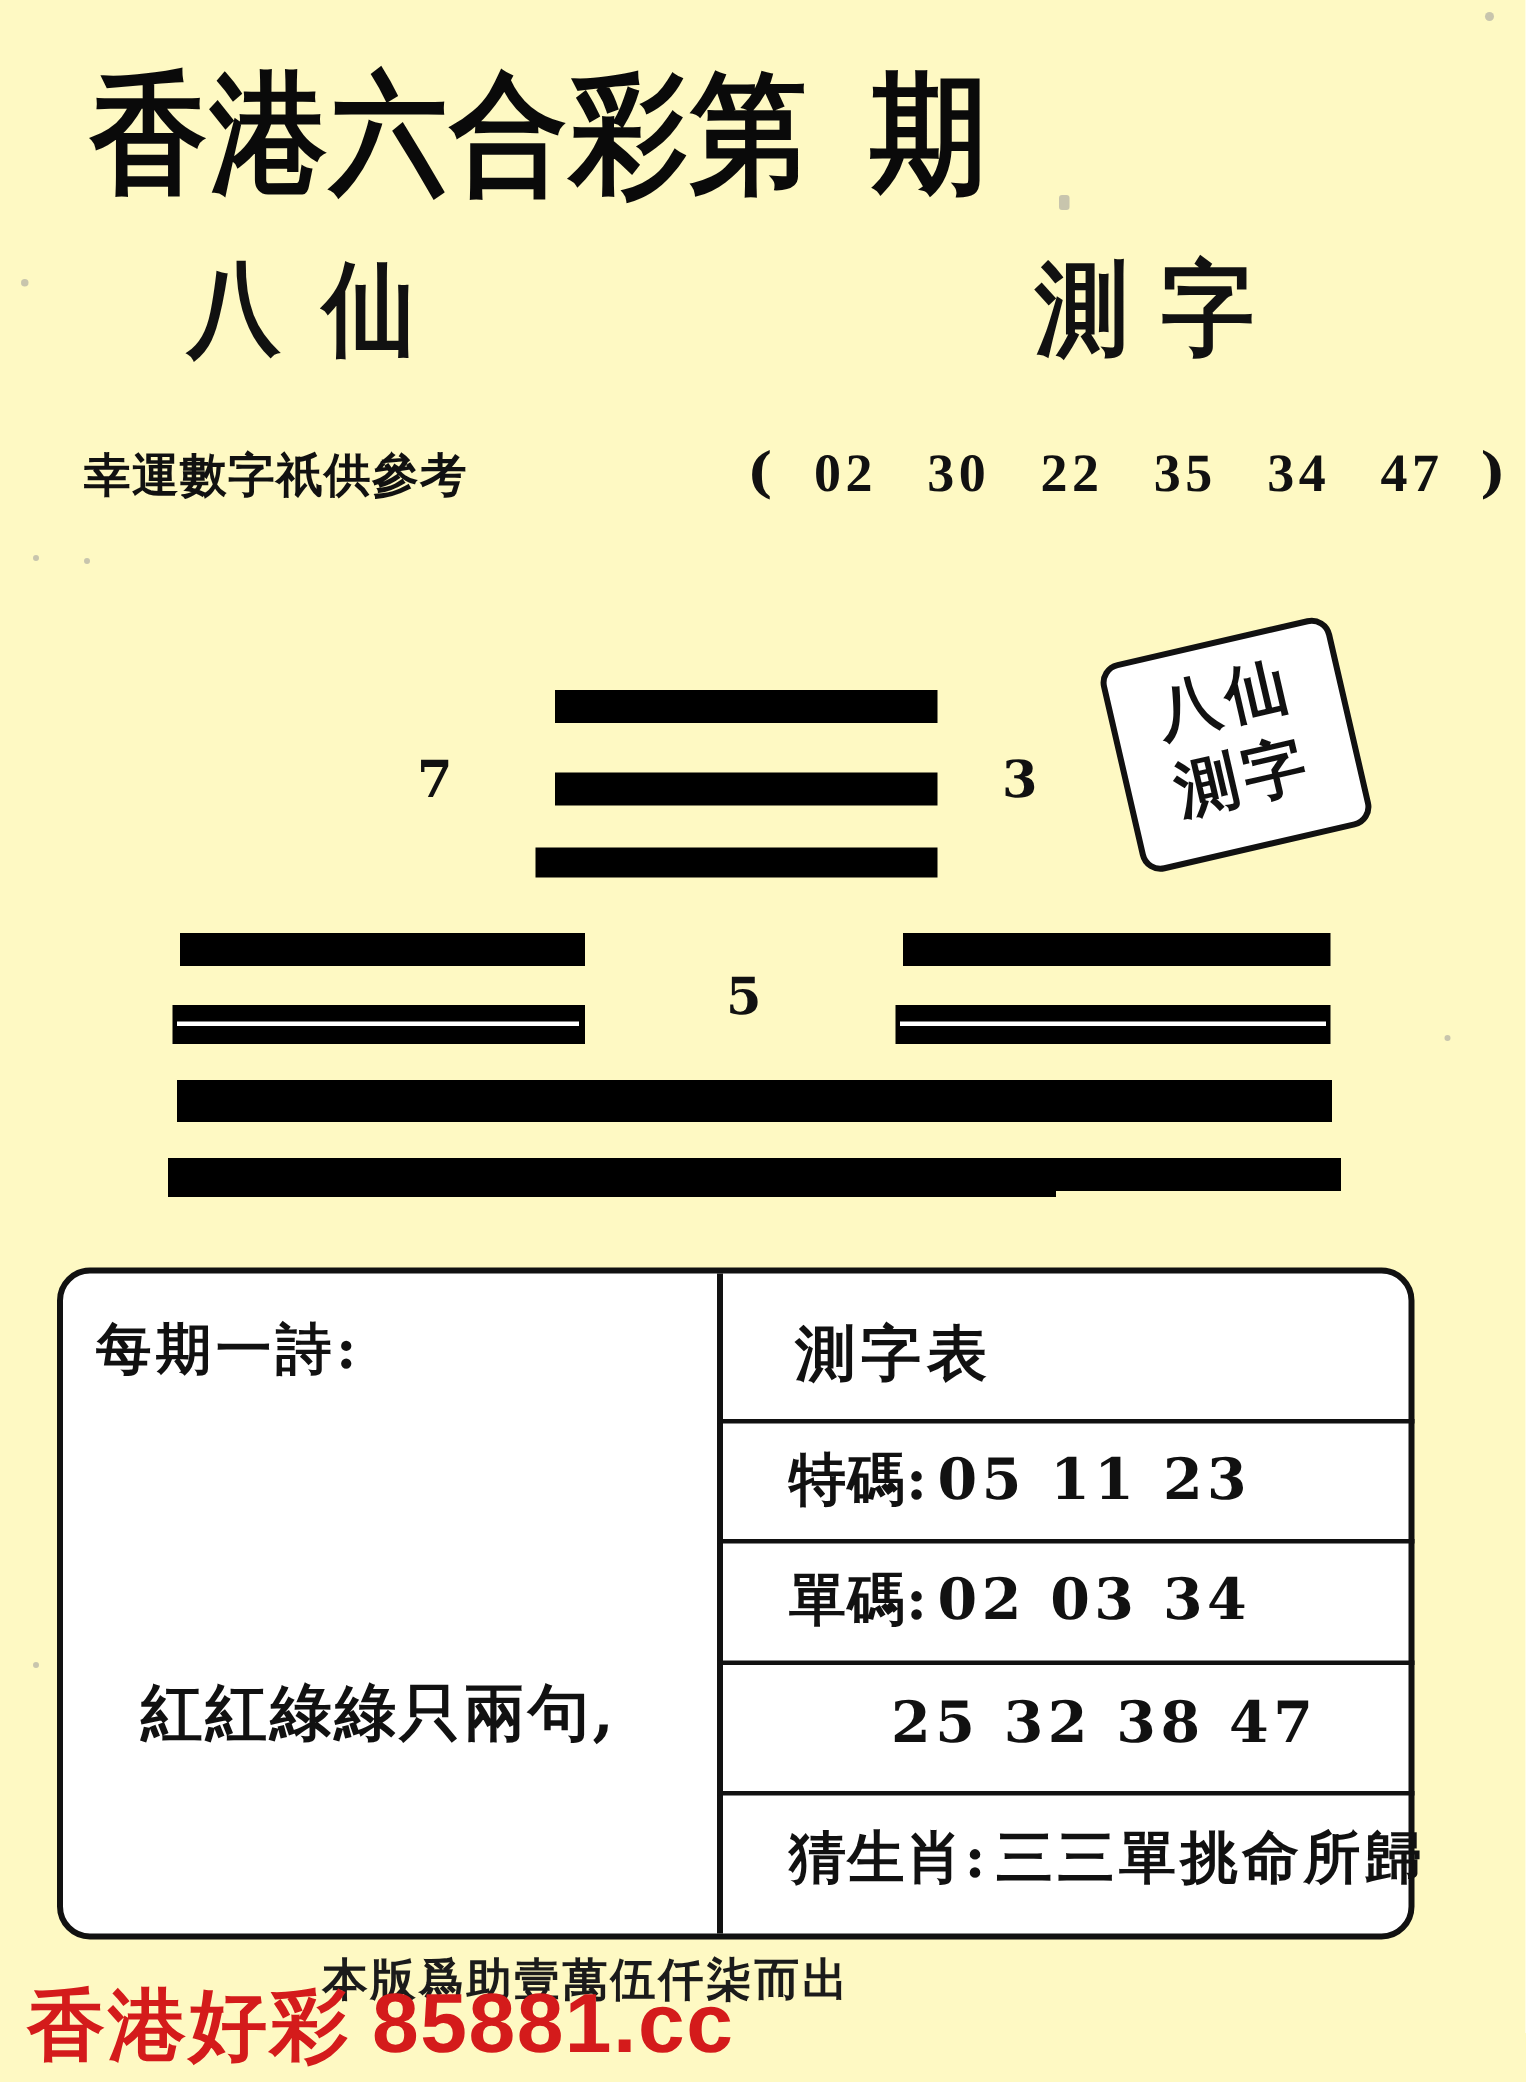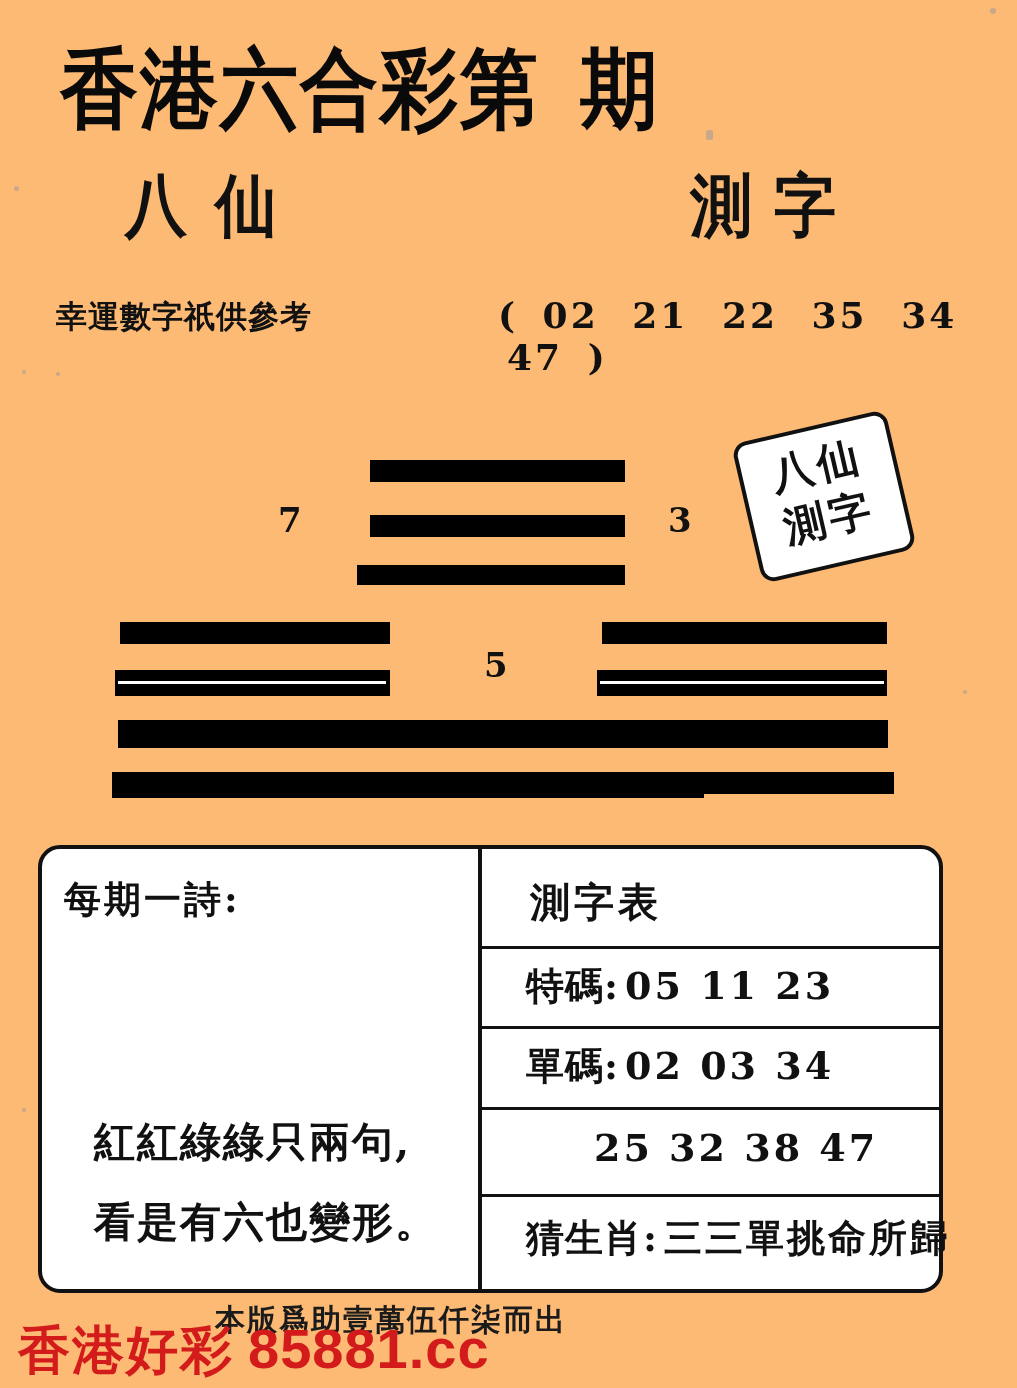--- a/index.html
+++ b/index.html
@@ -11,21 +11,21 @@
     width: 1017px;
     height: 1388px;
     position: relative;
     font-family: "DejaVu Serif", "Liberation Serif", serif;
     color: #111;
     overflow: hidden;
   }
   .page {
     position: absolute;
     inset: 0;
-    background: #fdba74;
+    background: #fef9c3;
   }
   
   .speck {
     position: absolute;
     background: #9a9a9a;
     border-radius: 50%;
     opacity: .55;
   }
 
   
@@ -78,21 +78,21 @@
   }
   .lucky-numbers {
     position: absolute;
     left: 498px;
     top: 294px;
     font-size: 36px;
     font-weight: 600;
     letter-spacing: 3px;
     font-family: "DejaVu Serif", "Liberation Serif", serif;
   }
-  .lucky-numbers span.num { margin: 0 9px; }
+  .lucky-numbers span.num { margin: 0 9px; font-family: Liberation Serif, serif; }
 
   
   .hex {
     position: absolute;
     background: #000;
   }
   .hex.broken-white {
     position: absolute;
     background: #fff;
     height: 3px;
@@ -249,21 +249,21 @@
     <span>香港六合彩第</span><span class="gap"></span><span>期</span>
   </div>
 
   <div class="subtitle-left">八仙</div>
   <div class="subtitle-right">測字</div>
 
   <div class="lucky-label">幸運數字祇供參考</div>
   <div class="lucky-numbers">
     <span>(</span>
     <span class="num">02</span>
-    <span class="num">21</span>
+    <span class="num">30</span>
     <span class="num">22</span>
     <span class="num">35</span>
     <span class="num">34</span>
     <span class="num">47</span>
     <span>)</span>
   </div>
 
   <div class="hex" style="left:370px;top:460px;width:255px;height:22px;"></div>
   <div class="hex" style="left:370px;top:515px;width:255px;height:22px;"></div>
   <div class="hex" style="left:357px;top:565px;width:268px;height:20px;"></div>
@@ -288,21 +288,20 @@
   <div class="stamp">
     <div class="s1">八仙</div>
     <div class="s2">測字</div>
   </div>
 
   <div class="box">
     <div class="vdiv"></div>
 
     <div class="poem-title">每期一詩:</div>
     <div class="poem-line pl3">紅紅綠綠只兩句,</div>
-    <div class="poem-line pl4">看是有六也變形。</div>
 
     <div style="position:absolute;left:436px;top:0;width:465px;height:100%;">
       <div class="rt-title">測字表</div>
       <div class="rt-row rr1">
         <span>特碼:</span><span class="nums">05  11   23</span>
       </div>
       <div class="rt-row rr2">
         <span>單碼:</span><span class="nums">02  03   34</span>
       </div>
       <div class="rt-row rr3">

